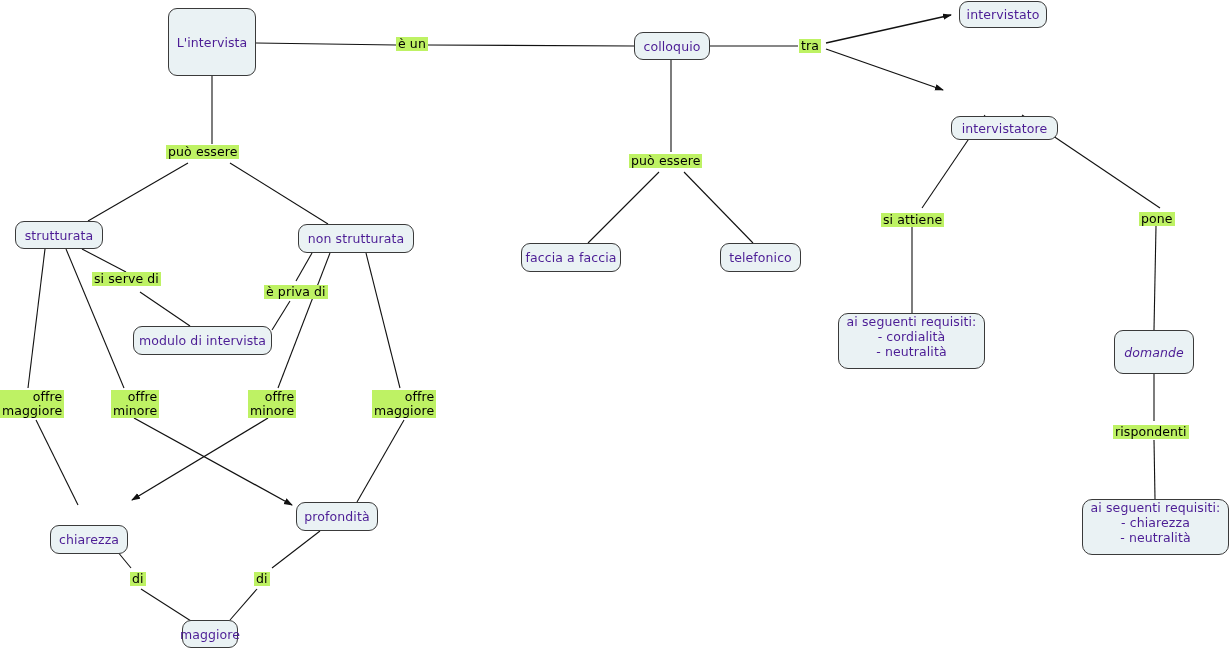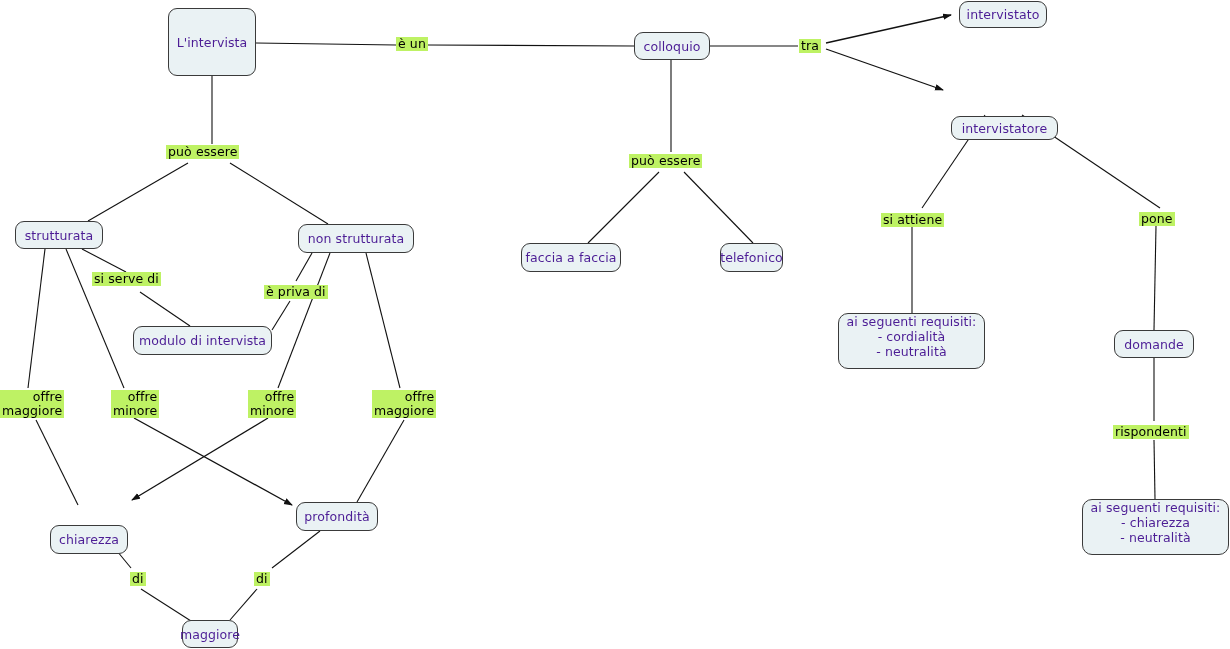--- a/index.html
+++ b/index.html
@@ -128,33 +128,33 @@
   <div class="node" style="left:951px;top:100px;width:107px;height:24px;margin-top:16px;">intervistatore</div>
 
   <div class="node" style="left:15px;top:221px;width:88px;height:28px;">strutturata</div>
 
   <div class="node" style="left:133px;top:326px;width:139px;height:29px;">modulo di intervista</div>
 
   <div class="node" style="left:298px;top:224px;width:116px;height:29px;">non strutturata</div>
 
   <div class="node" style="left:521px;top:243px;width:100px;height:29px;">faccia a faccia</div>
 
-  <div class="node" style="left:720px;top:243px;width:63px;height:29px;">telefonico</div>
+  <div class="node" style="left:720px;top:243px;width:81px;height:29px;">telefonico</div>
 
   <div class="node" style="left:50px;top:525px;width:78px;height:29px;">chiarezza</div>
 
   <div class="node" style="left:296px;top:502px;width:82px;height:29px;">profondità</div>
 
   <div class="node" style="left:182px;top:620px;width:56px;height:28px;">maggiore</div>
 
   <div class="node multiline" style="left:838px;top:313px;width:147px;height:56px;">ai seguenti requisiti:
 - cordialità
 - neutralità</div>
 
-  <div class="node" style="left:1114px;top:330px;width:80px;height:28px;">domande</div>
+  <div class="node" style="left:1114px;top:330px;width:80px;height:44px;font-style:italic;">domande</div>
 
   <div class="node multiline" style="left:1082px;top:499px;width:147px;height:56px;">ai seguenti requisiti:
 - chiarezza
 - neutralità</div>
 
   <div class="edge-label" style="left:396px;top:37px;">è un</div>
 
   <div class="edge-label" style="left:799px;top:39px;">tra</div>
 
   <div class="edge-label" style="left:166px;top:145px;">può essere</div>

